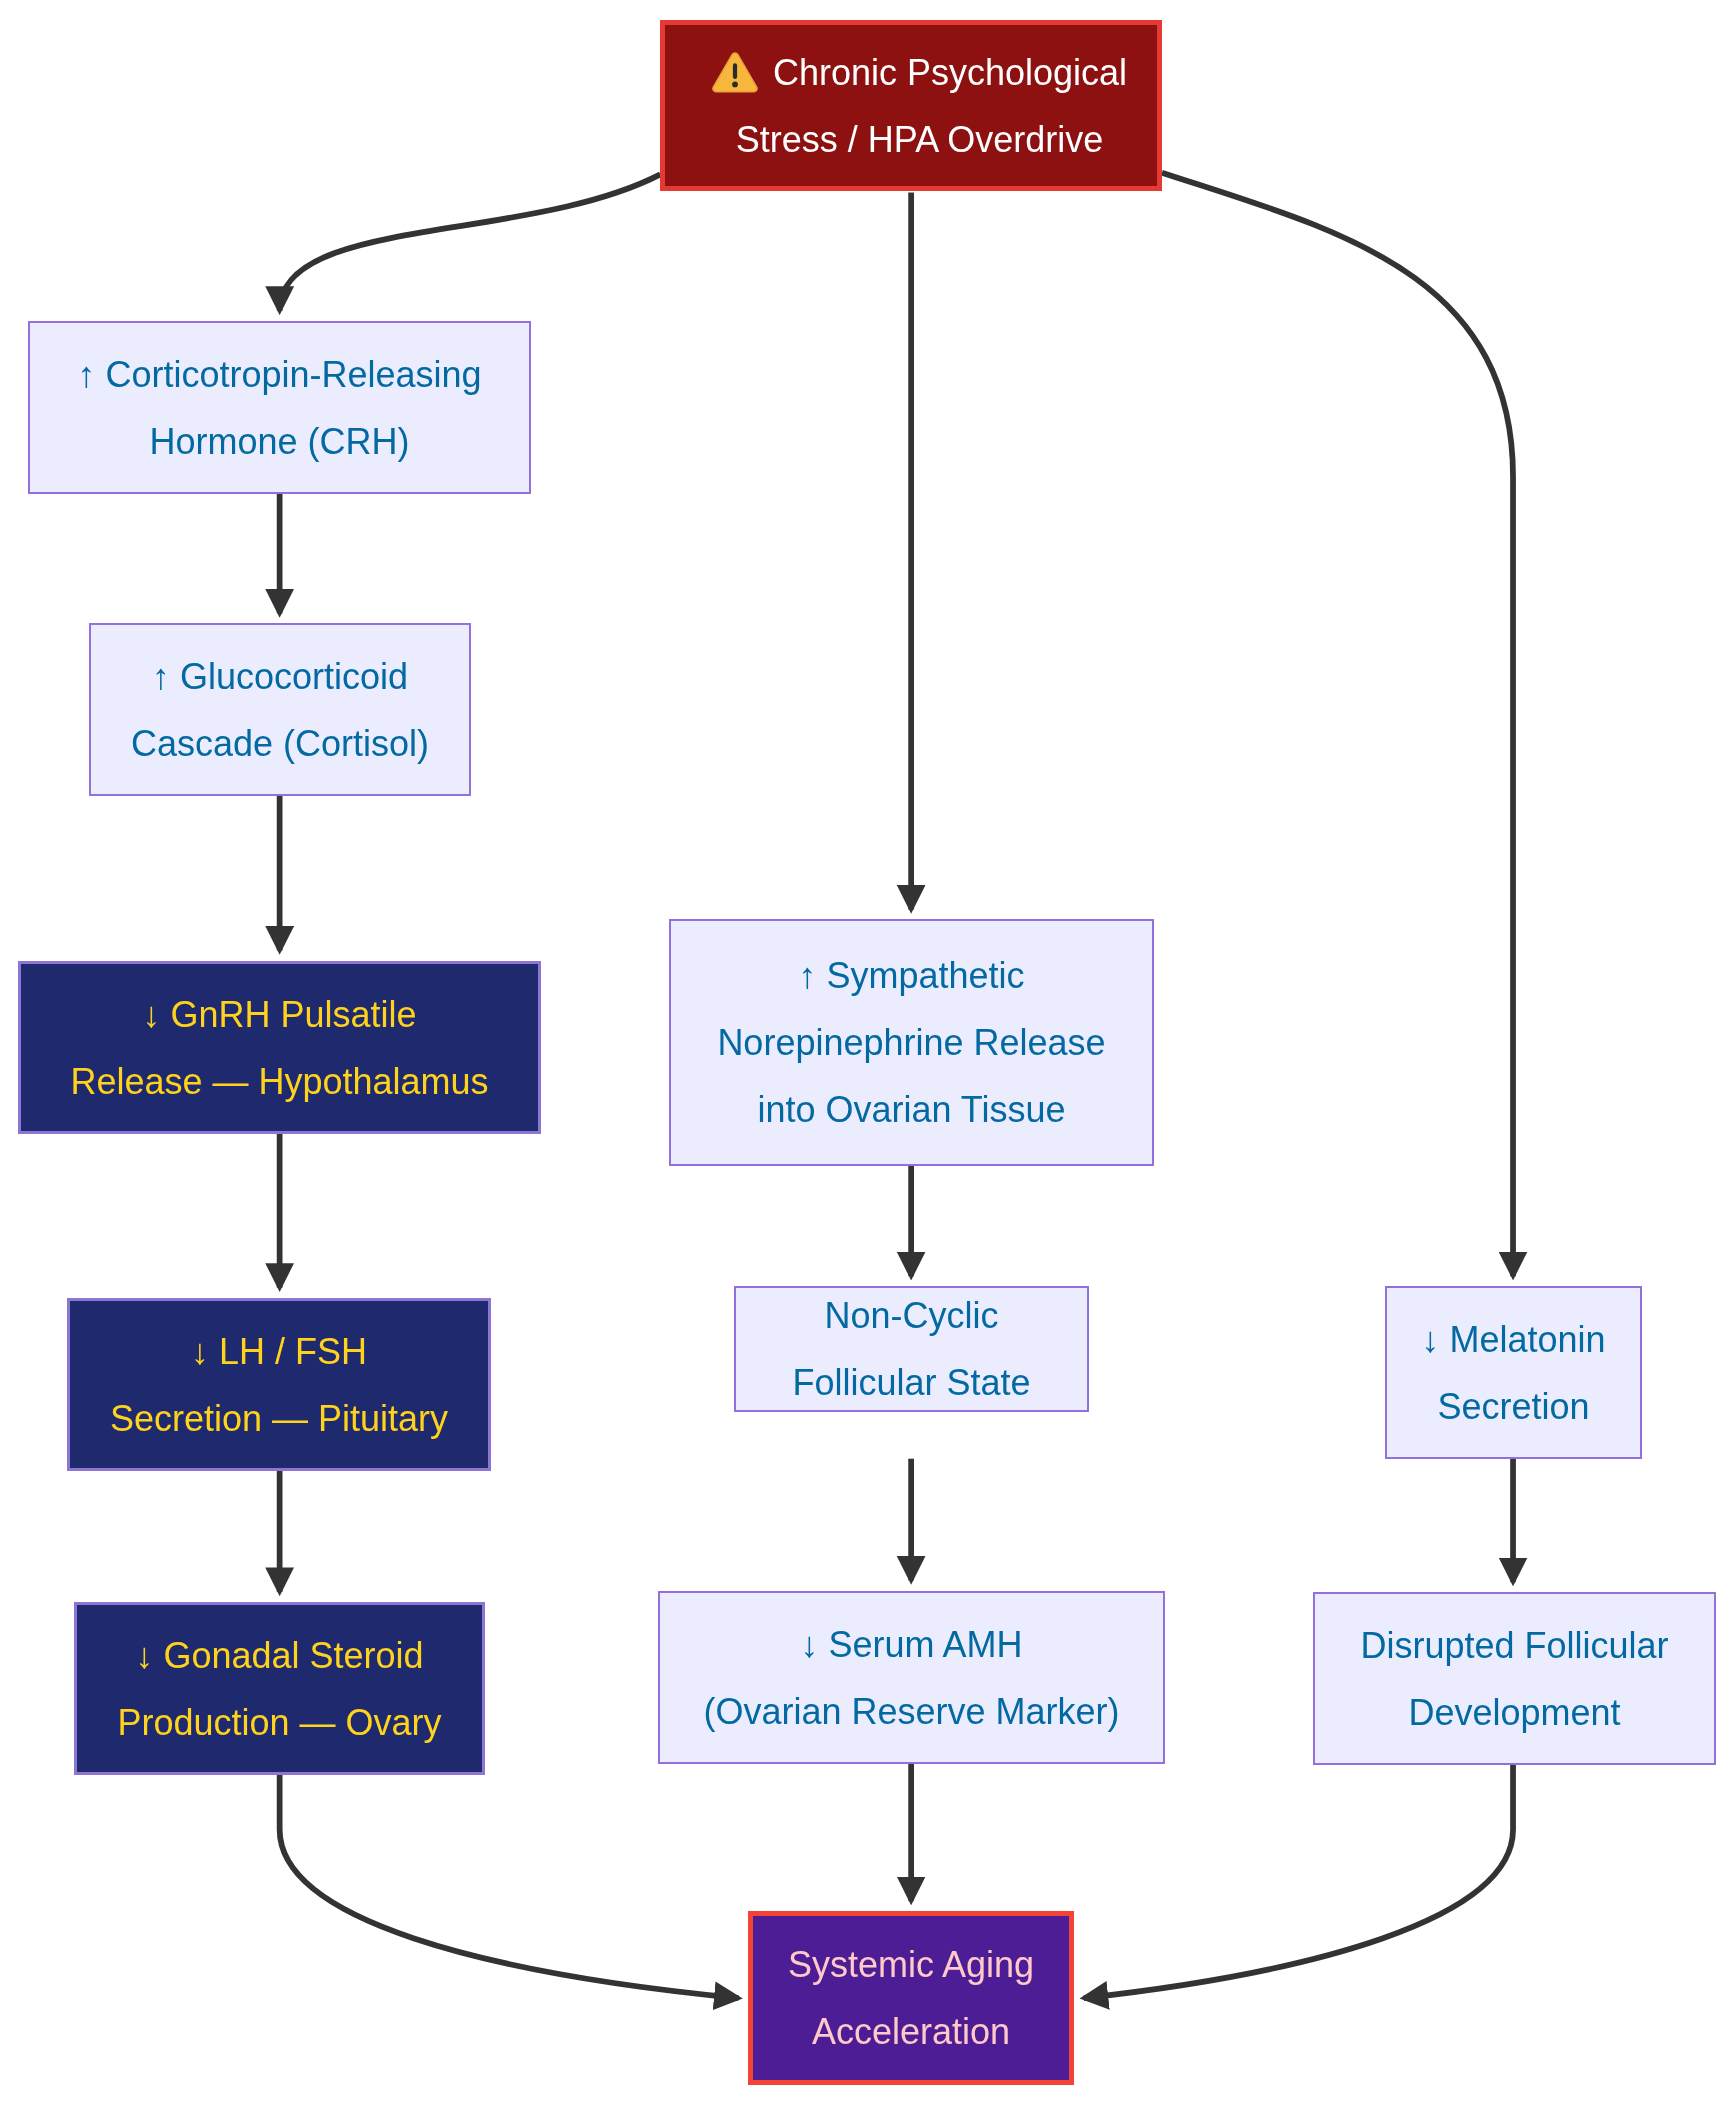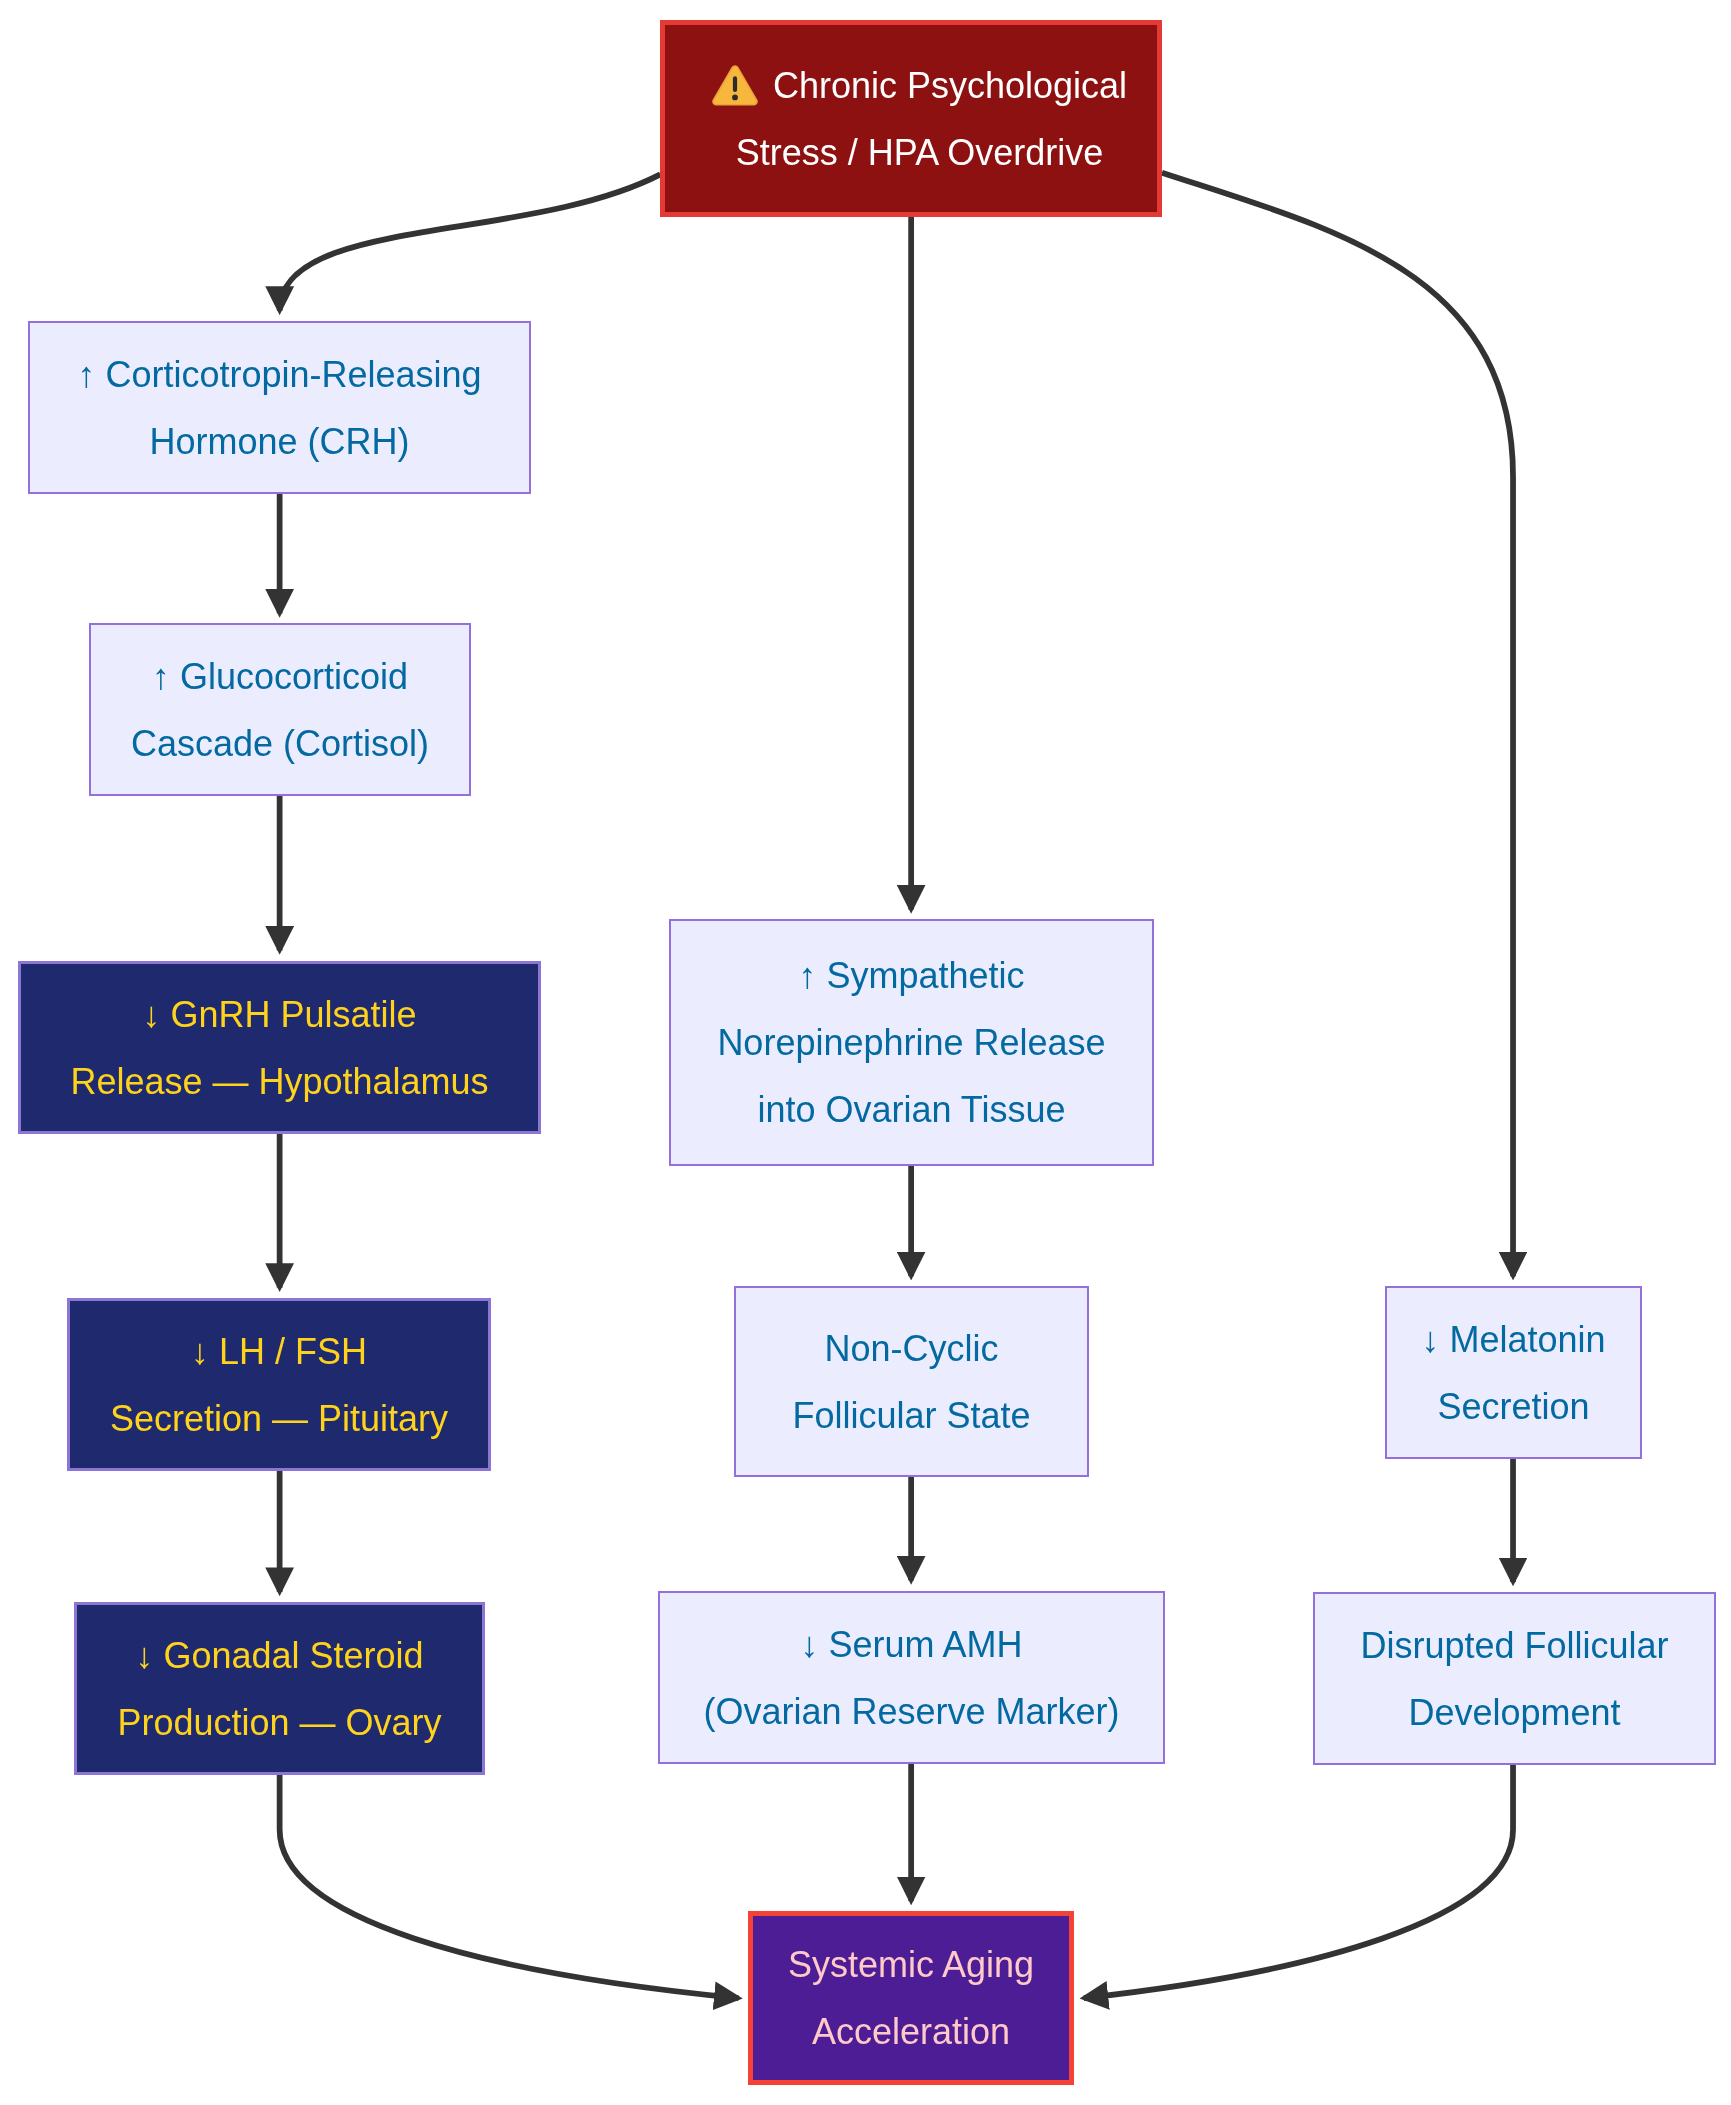--- a/index.html
+++ b/index.html
@@ -61,28 +61,28 @@
     border: 5px solid #f44336;
     color: #ffc9c9;
   }
   .warning-icon-svg {
     width: 46px;
     height: 43px;
     margin-right: 15px;
     flex: 0 0 auto;
   }
   
-  #node-stress       { left: 660px;  top: 20px;   width: 502px; height: 197px; padding-left: 17px; }
+  #node-stress       { left: 660px;  top: 20px;   width: 502px; height: 171px; padding-left: 17px; }
   #node-crh          { left: 28px;   top: 321px;  width: 503px; height: 173px; }
   #node-gluco        { left: 89px;  top: 623px;  width: 382px; height: 173px; }
   #node-gnrh         { left: 18px;   top: 961px; width: 523px; height: 173px; }
   #node-lhfsh        { left: 67px;   top: 1298px; width: 424px; height: 173px; }
   #node-gonadal      { left: 74px;   top: 1602px; width: 411px; height: 173px; }
   #node-sympathetic  { left: 669px;  top: 919px; width: 485px; height: 247px; }
-  #node-noncyclic    { left: 734px;  top: 1286px; width: 355px; height: 191px; }
+  #node-noncyclic    { left: 734px;  top: 1286px; width: 355px; height: 126px; }
   #node-amh          { left: 658px;  top: 1591px; width: 507px; height: 173px; }
   #node-melatonin    { left: 1385px; top: 1286px; width: 257px; height: 173px; }
   #node-follicular   { left: 1313px; top: 1592px; width: 403px; height: 173px; }
   #node-aging        { left: 748px;  top: 1911px; width: 326px; height: 174px; }
 </style>
 </head>
 <body>
 
 <div id="canvas">
 

